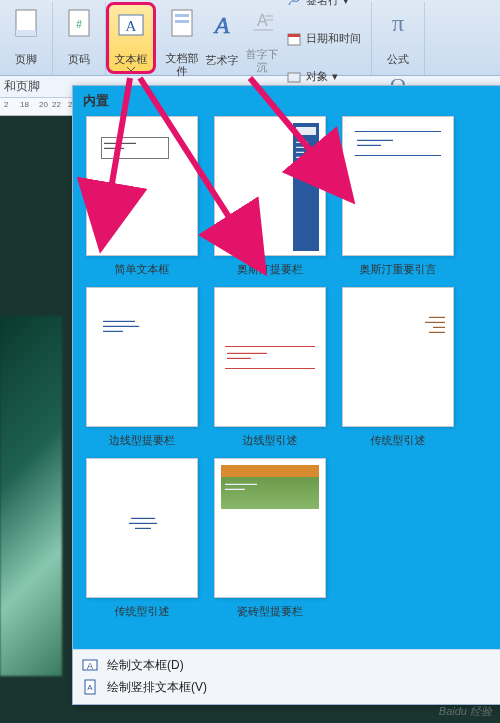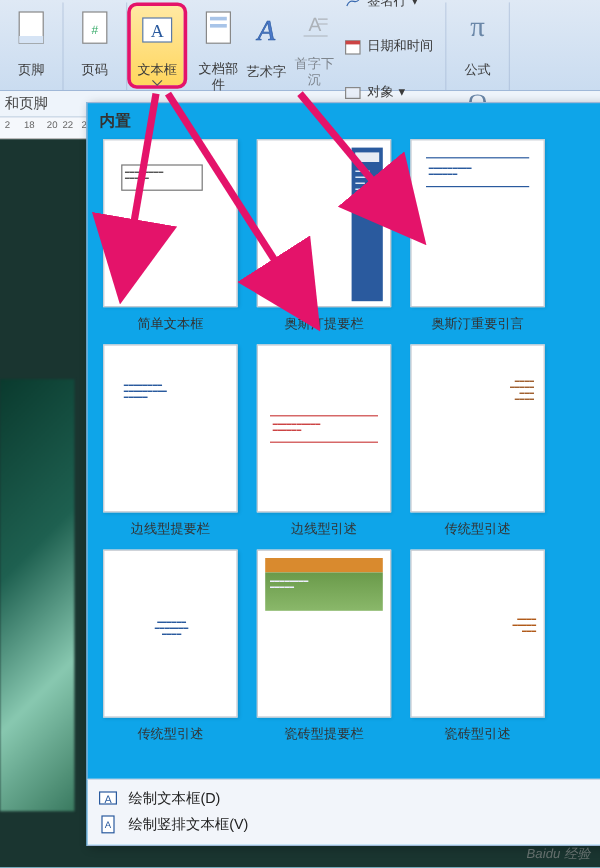--- a/index.html
+++ b/index.html
@@ -399,26 +399,20 @@
 
       <div class="gallery-item">
         <div class="thumb">
           <div class="th-band" style="left:6px;top:6px;right:6px;height:12px;background:#d98a2e;"></div>
           <div class="th-band" style="left:6px;top:18px;right:6px;height:32px;background:linear-gradient(#6a9a4a,#8ab86a);"></div>
           <div class="th-text" style="left:10px;top:22px;width:92px;color:#eef;">▬▬▬▬▬▬▬▬<br>▬▬▬▬▬</div>
         </div>
         <div class="cap">瓷砖型提要栏</div>
       </div>
 
-      <div class="gallery-item">
-        <div class="thumb">
-          <div class="th-text" style="left:56px;top:54px;width:48px;color:#b05a1a;text-align:right;">▬▬▬▬<br>▬▬▬▬▬<br>▬▬▬</div>
-        </div>
-        <div class="cap">瓷砖型引述</div>
-      </div>
 
     </div>
     <div class="scrollbar">
       <div class="scroll-thumb"></div>
     </div>
   </div>
 
   <div class="panel-footer">
     <div class="menu-item">
       <span class="micon">

